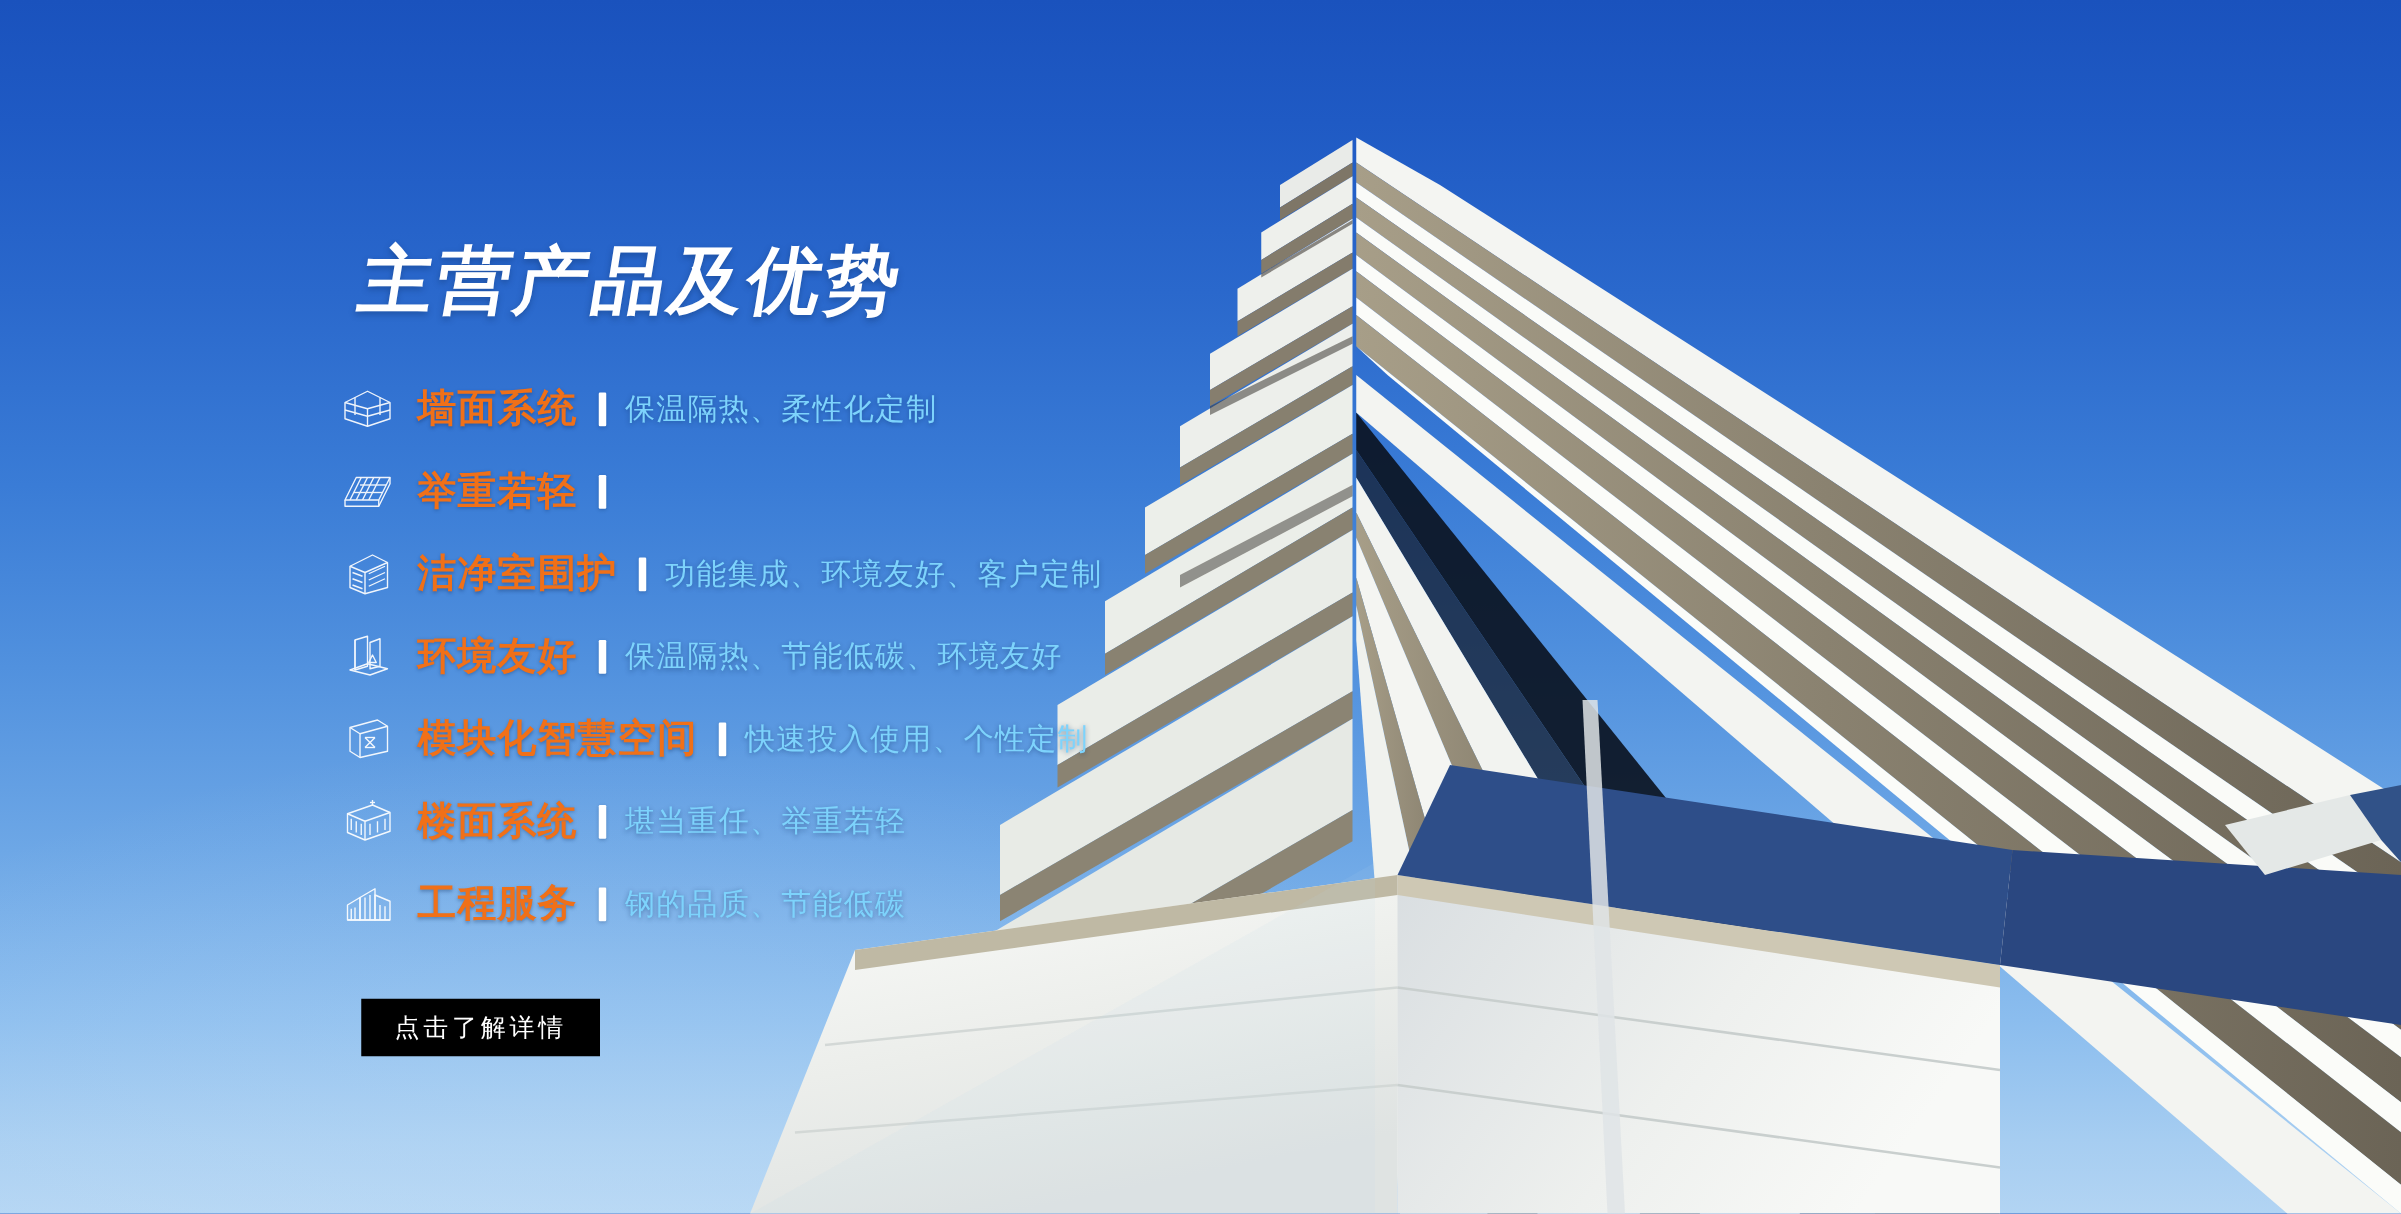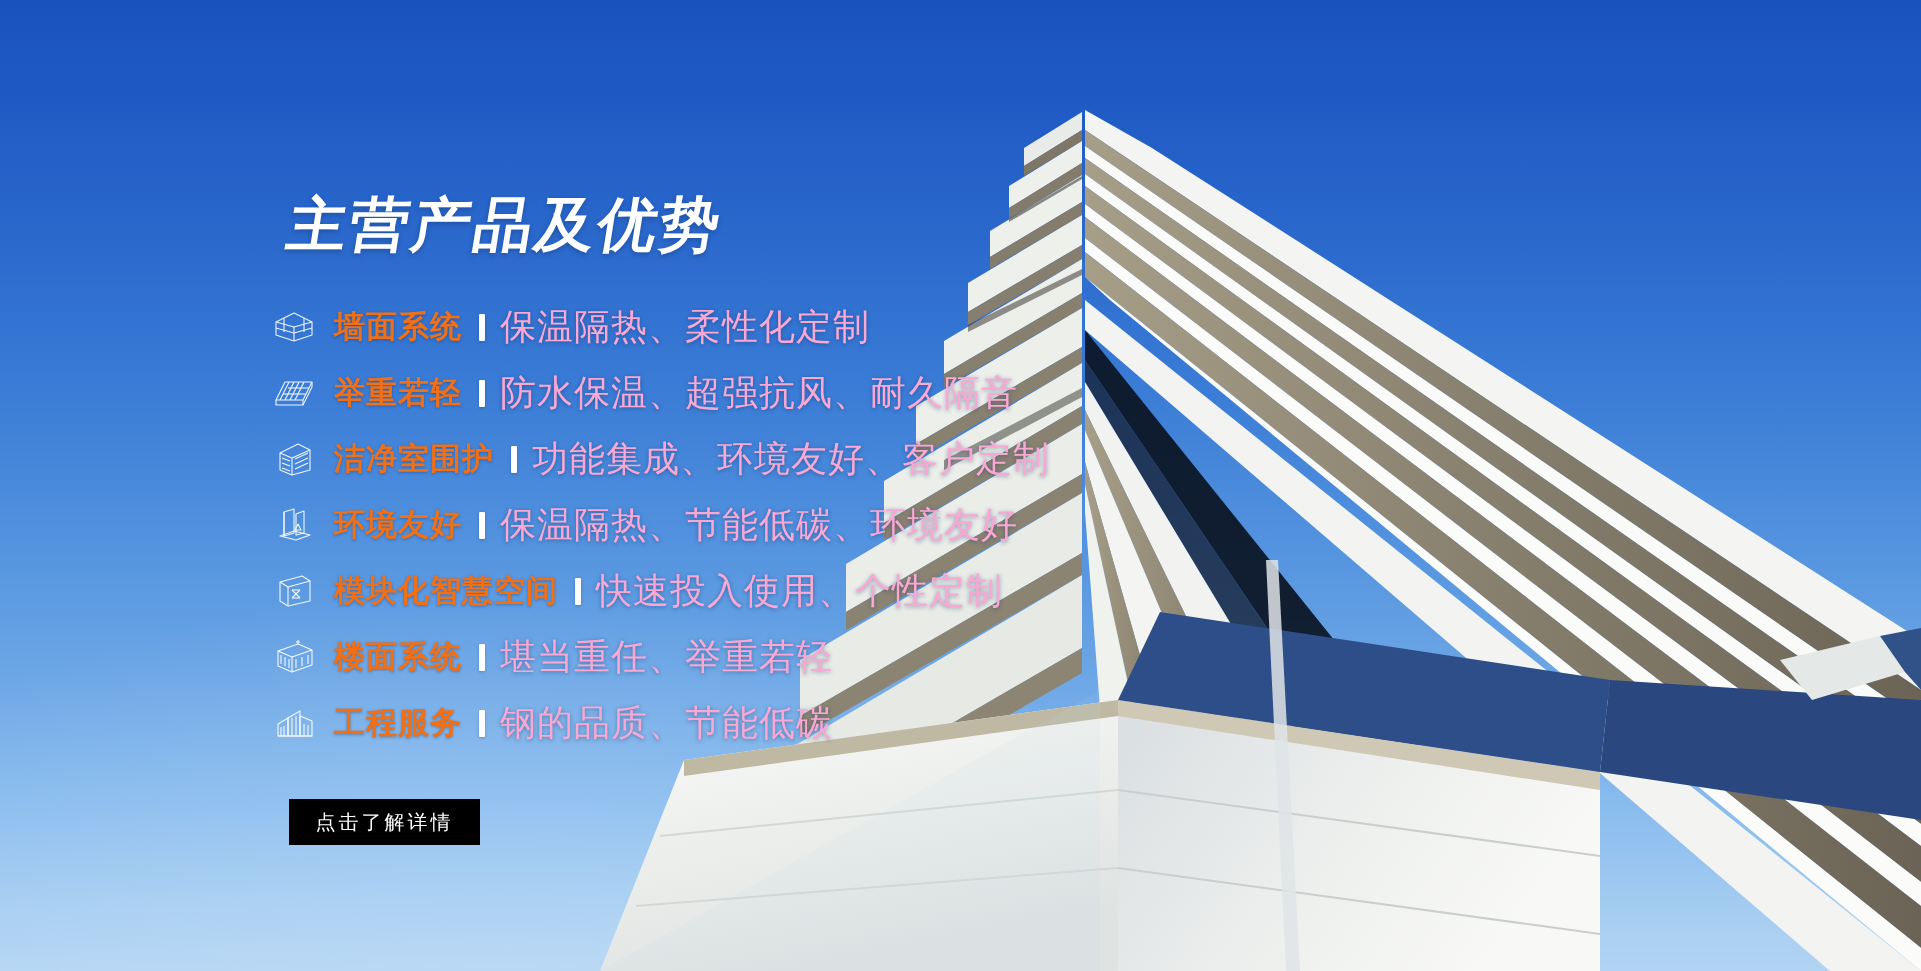--- a/index.html
+++ b/index.html
@@ -68,21 +68,21 @@
     letter-spacing:1px;white-space:nowrap;
     text-shadow:0 1px 3px rgba(12,45,95,.38);
     margin-left:6px;
   }
   .sep{
     display:inline-block;width:6px;height:27px;background:#ffffff;
     margin:0 15px 0 17px;flex:0 0 6px;border-radius:1px;
     box-shadow:0 1px 3px rgba(12,45,95,.3);
   }
   .rd{
-    font-size:36px;color:#f9a8d4;letter-spacing:1px;white-space:nowrap;
+    font-size:24px;color:#7dd3fc;letter-spacing:1px;white-space:nowrap;
     text-shadow:0 1px 4px rgba(12,45,95,.45);
   }
 
   .cta{
     position:absolute;left:289px;top:799px;
     width:191px;height:46px;
     background:#000000;border:none;cursor:pointer;
     color:#ffffff;font-size:20px;letter-spacing:3px;
     font-family:Liberation Sans, sans-serif;
     display:flex;align-items:center;justify-content:center;
@@ -266,21 +266,20 @@
             <path d="M17 8 L8 26"></path>
               <path d="M22 8 L13 26"></path>
               <path d="M27 8 L18 26"></path>
               <path d="M32 8 L23 26"></path>
             <path d="M16 14 L37 14"></path>
               <path d="M11 20 L34 20"></path>
           </svg>
         </span>
         <span class="rt">举重若轻</span>
         <span class="sep"></span>
-        <span class="rd">防水保温、超强抗风、耐久隔音</span>
       </div>
 
       <div class="row">
         <span class="ico">
           <svg width="44" height="38" viewBox="0 0 44 38" fill="none" stroke="#ffffff" stroke-width="1.1" stroke-linejoin="round">
             <path d="M8 13 L26 4 L38 10 L38 30 L20 35 L8 30 Z"></path>
             <path d="M8 13 L20 18 L20 35"></path>
             <path d="M20 18 L38 10"></path>
             <path d="M10 18 L18 21"></path>
               <path d="M10 23 L18 26"></path>

